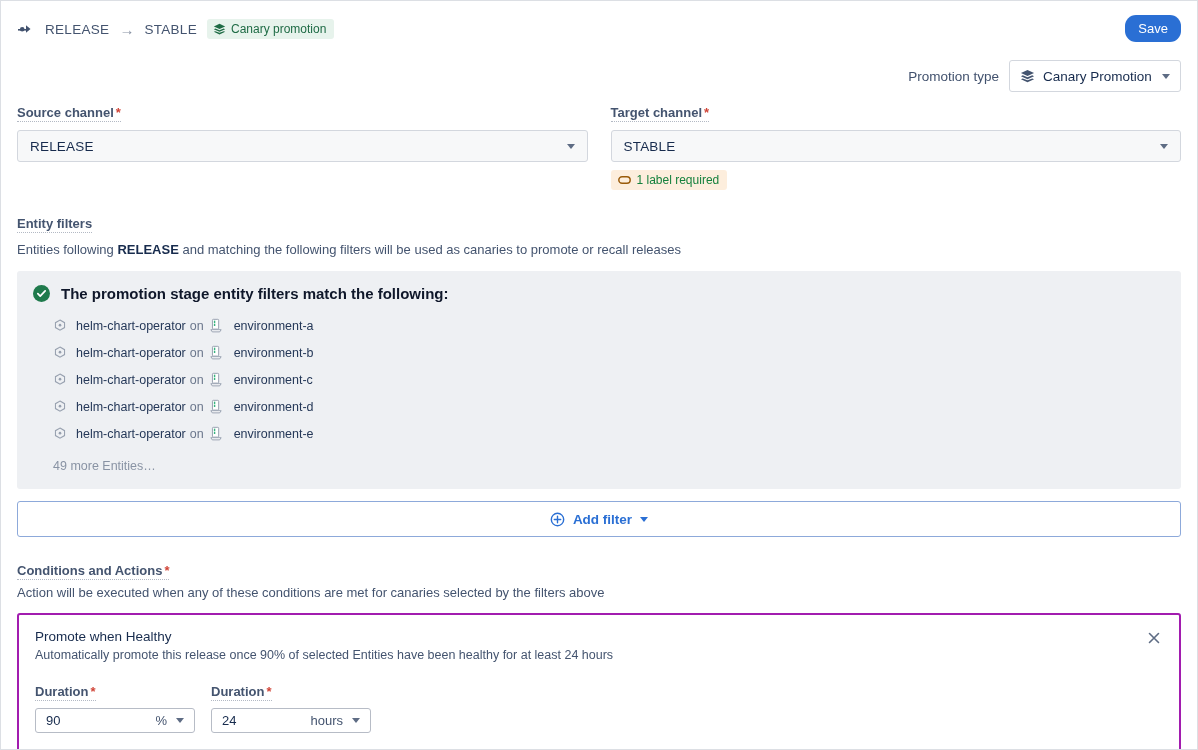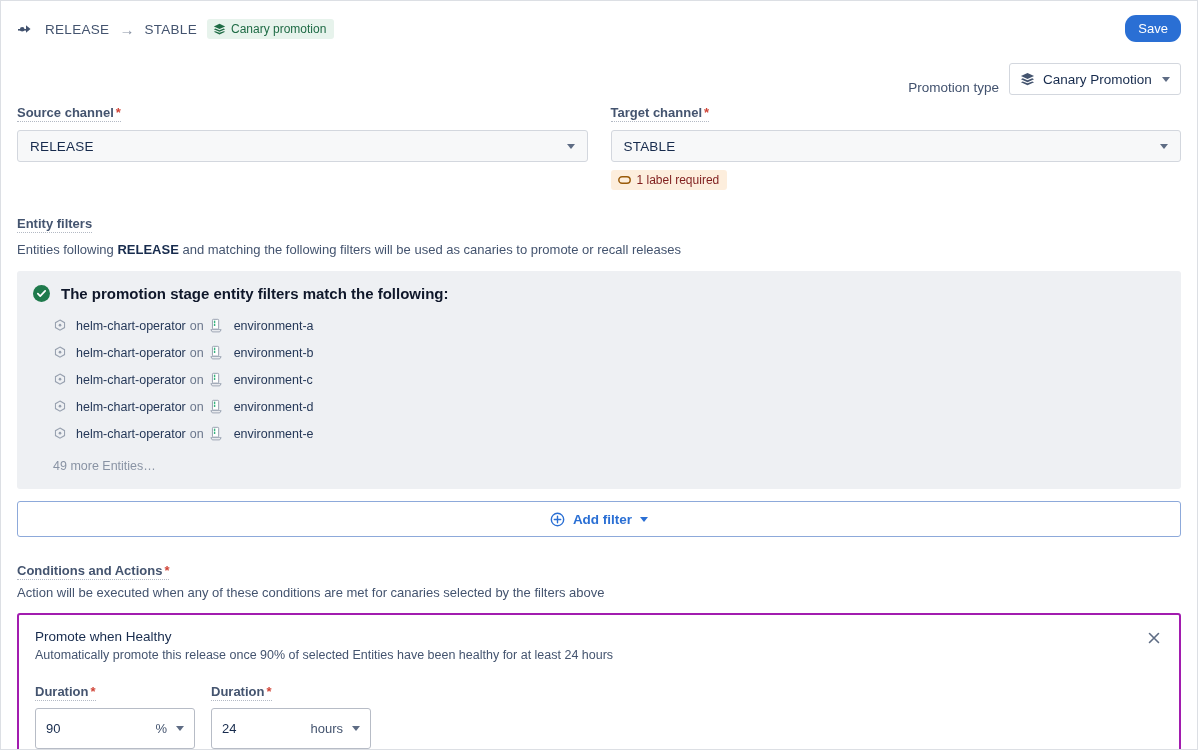--- a/index.html
+++ b/index.html
@@ -57,21 +57,21 @@
     border-radius: 11px;
     font-size: 13px;
     font-family: inherit;
     padding: 6px 13px;
     cursor: pointer;
   }
 
   
   .promo-row {
     display: flex;
-    align-items: flex-end;
+    align-items: center;
     justify-content: flex-end;
     gap: 10px;
     padding: 0 16px;
     height: 38px;
   }
   .promo-label { font-size: 13.5px; color: #42526e; }
   .promo-select {
     display: flex;
     align-items: center;
     gap: 8px;
@@ -129,21 +129,21 @@
     color: #172b4d;
     letter-spacing: .2px;
   }
 
   .label-warn {
     display: inline-flex;
     align-items: center;
     gap: 6px;
     margin-top: 8px;
     background: #fdeedd;
-    color: #7f1d1d;
+    color: #15803d;
     border-radius: 3px;
     font-size: 12px;
     padding: 3px 8px 3px 7px;
   }
 
   .section-head { margin-top: 24px; }
   .section-desc {
     font-size: 13px;
     color: #44546f;
     margin-top: 3px;
@@ -258,21 +258,21 @@
     display: flex;
     gap: 16px;
     margin-top: 20px;
   }
   .input-group .field-label { margin-bottom: 7px; }
   .input-wrap {
     display: flex;
     align-items: center;
     border: 1px solid #b7bcc6;
     border-radius: 3px;
-    height: 41px;
+    height: 25px;
     background: #fff;
     overflow: hidden;
   }
   .input-wrap .ival {
     flex: 1;
     padding: 0 10px;
     font-size: 13px;
     color: #172b4d;
   }
   .unit-sel {

